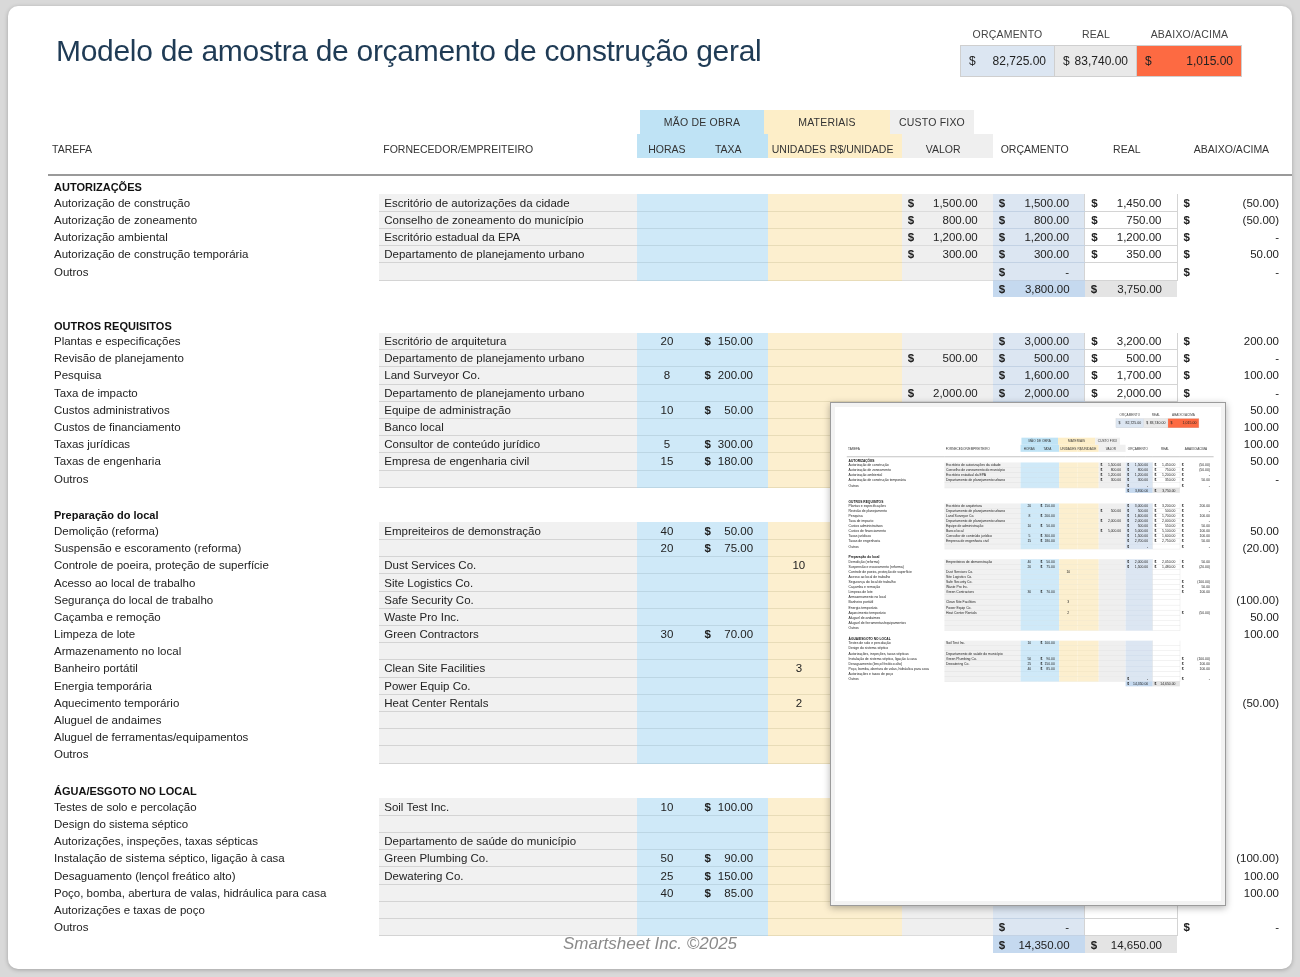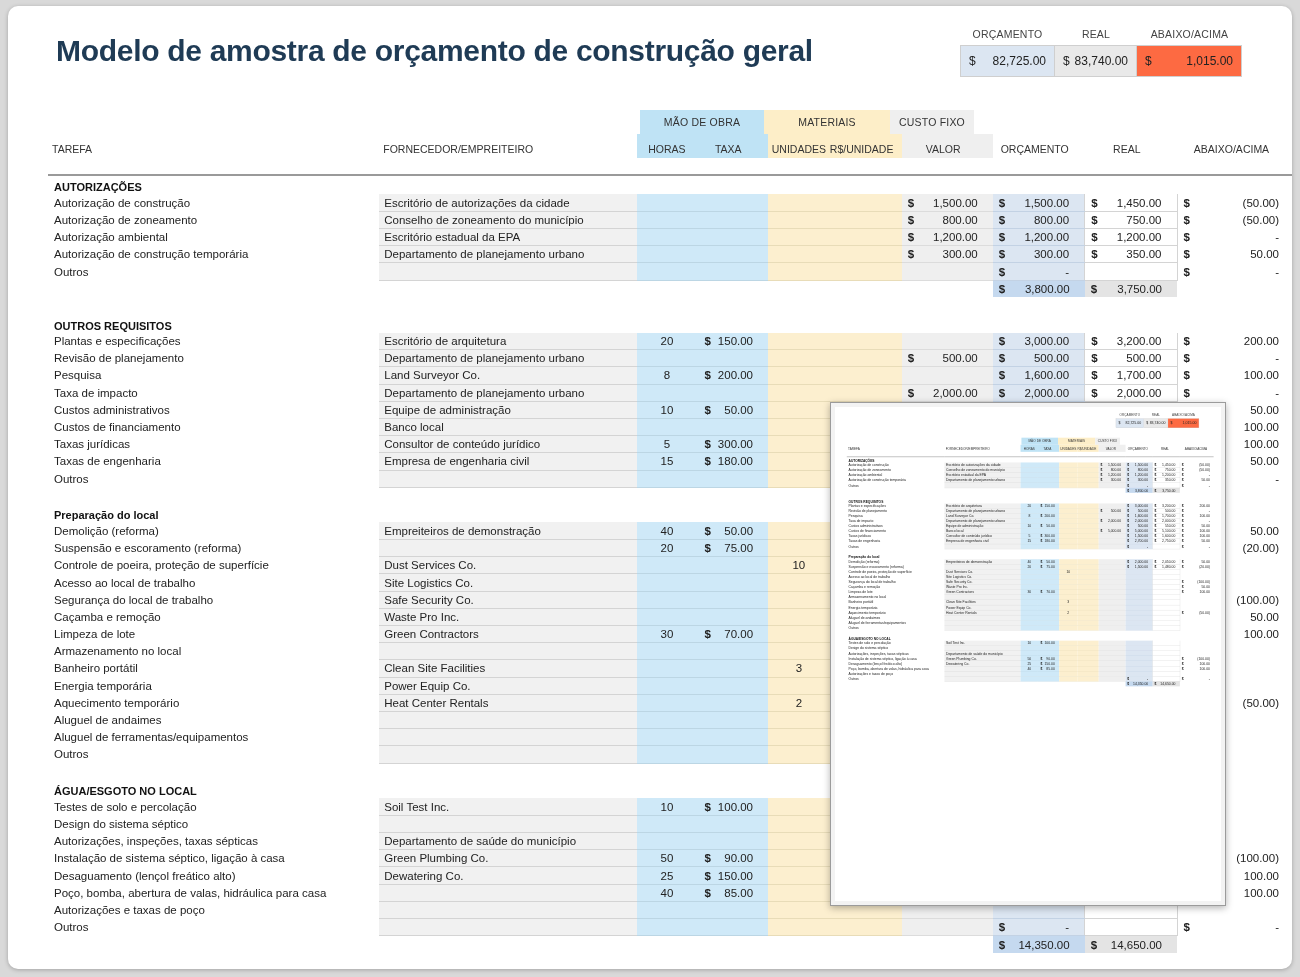--- a/index.html
+++ b/index.html
@@ -14,21 +14,21 @@
     width:1284px;height:963px;
     background:#ffffff;
     border-radius:10px;
     box-shadow:0 1px 4px rgba(0,0,0,.25);
     overflow:hidden;
   }
 
   
   .title{
     position:absolute;left:48px;top:28px;
-    font-size:30px;font-weight:bold;color:#1f3b55;
+    font-size:30px;font-weight:normal;color:#1f3b55;
     letter-spacing:-.3px;white-space:nowrap;
   }
   .summary{position:absolute;right:50px;top:22px;}
   .summary-heads{display:flex;}
   .summary-heads div{
     font-size:10.5px;color:#444;text-align:center;
     padding-bottom:5px;letter-spacing:.2px;
   }
   .sh1{width:95px;}
   .sh2{width:82px;}
@@ -1989,13 +1989,14 @@
                   <td class="c-diff"></td>
                 </tr>
               </tbody>
   </table>
 
 </div>
         </div>
     </div>
   </div>
 
+  <div class="footer">Smartsheet Inc. ©2025</div>
 </div>
 
 </body></html>

